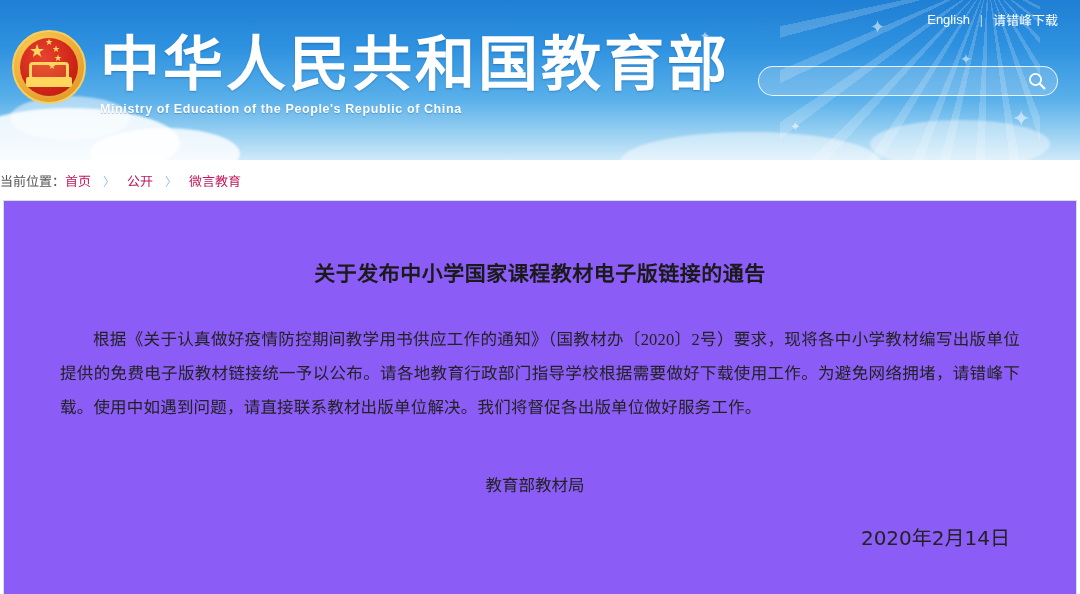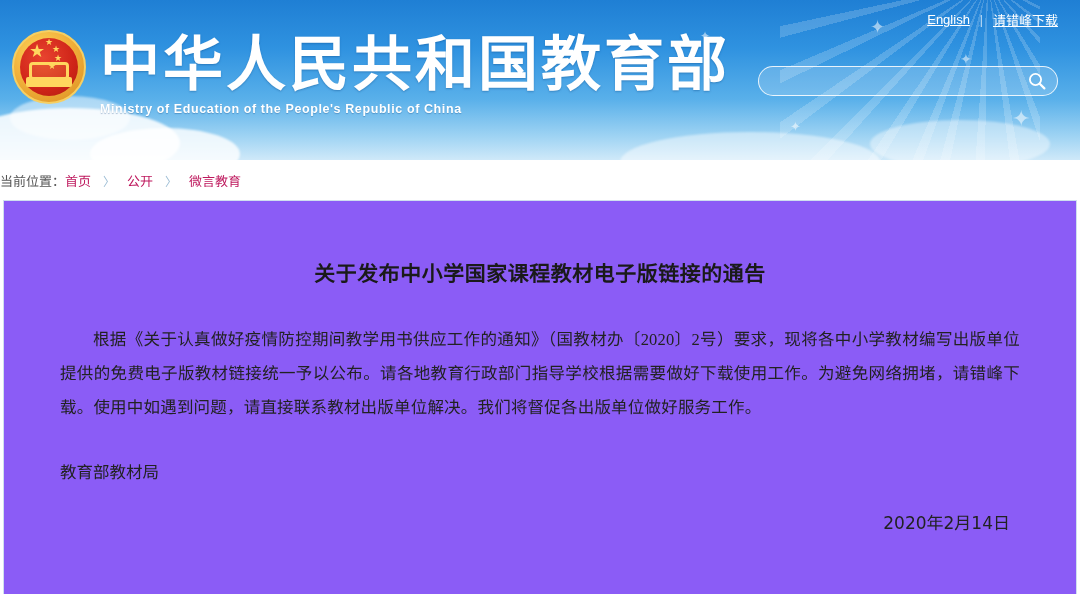--- a/index.html
+++ b/index.html
@@ -60,21 +60,20 @@
   .top-links {
     position: absolute;
     top: 10px;
     right: 22px;
     display: flex;
     align-items: center;
     gap: 10px;
     font-size: 13px;
     color: #ffffff;
     z-index: 5;
-    text-decoration: underline;
   }
   .top-links a {
     color: #ffffff;
     text-decoration: none;
   }
   .top-links .divider {
     color: rgba(255,255,255,0.75);
     font-size: 12px;
   }
 
@@ -238,32 +237,32 @@
     margin: 0;
     font-family: Liberation Serif, serif;
     font-size: 16.5px;
     color: #222222;
     line-height: 2.05;
     text-align: justify;
     text-indent: 2em;
     letter-spacing: 0.2px;
   }
   .sign {
-    margin-top: 35px;
-    text-align: left;
+    margin-top: 48px;
+    text-align: center;
     font-family: "DejaVu Sans", "Liberation Sans", sans-serif;
     font-size: 16.5px;
     color: #222222;
     padding-right: 10px;
   }
   .date {
     margin-top: 26px;
     text-align: right;
     font-family: "DejaVu Sans", "Liberation Sans", sans-serif;
-    font-size: 17px;
+    font-size: 20px;
     color: #222222;
     padding-right: 10px;
   }
 </style>
 </head>
 <body>
 
 <div class="header">
   <div class="rays"></div>
   <div class="cloud c3"></div>

